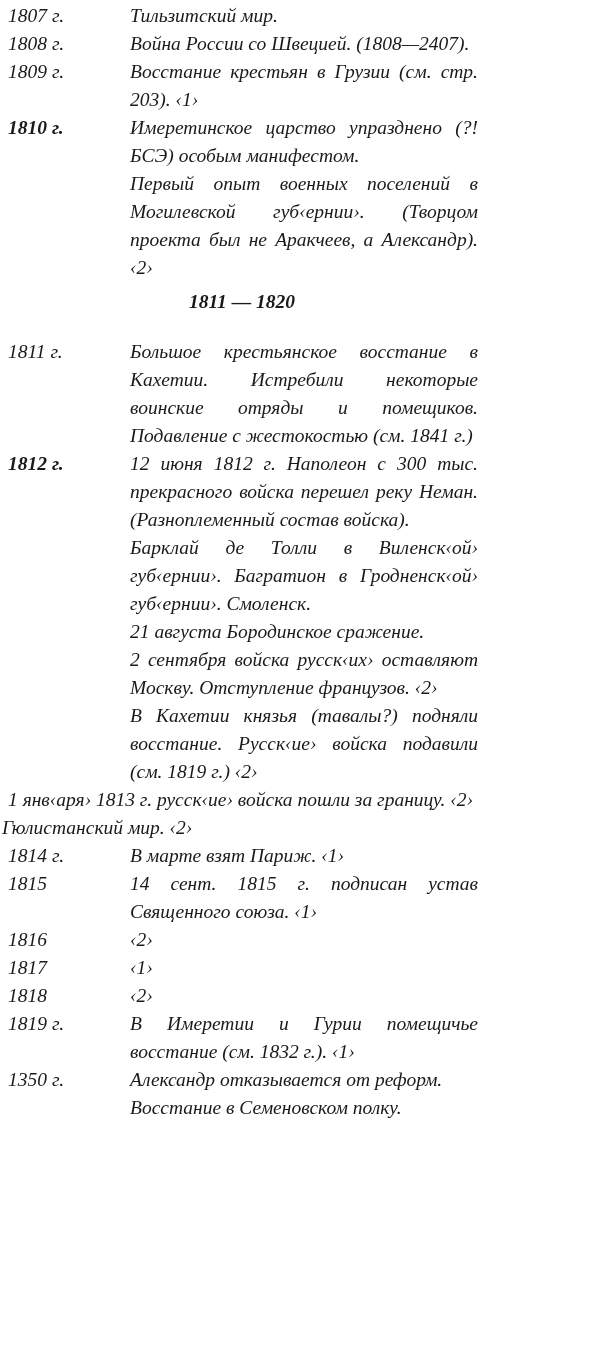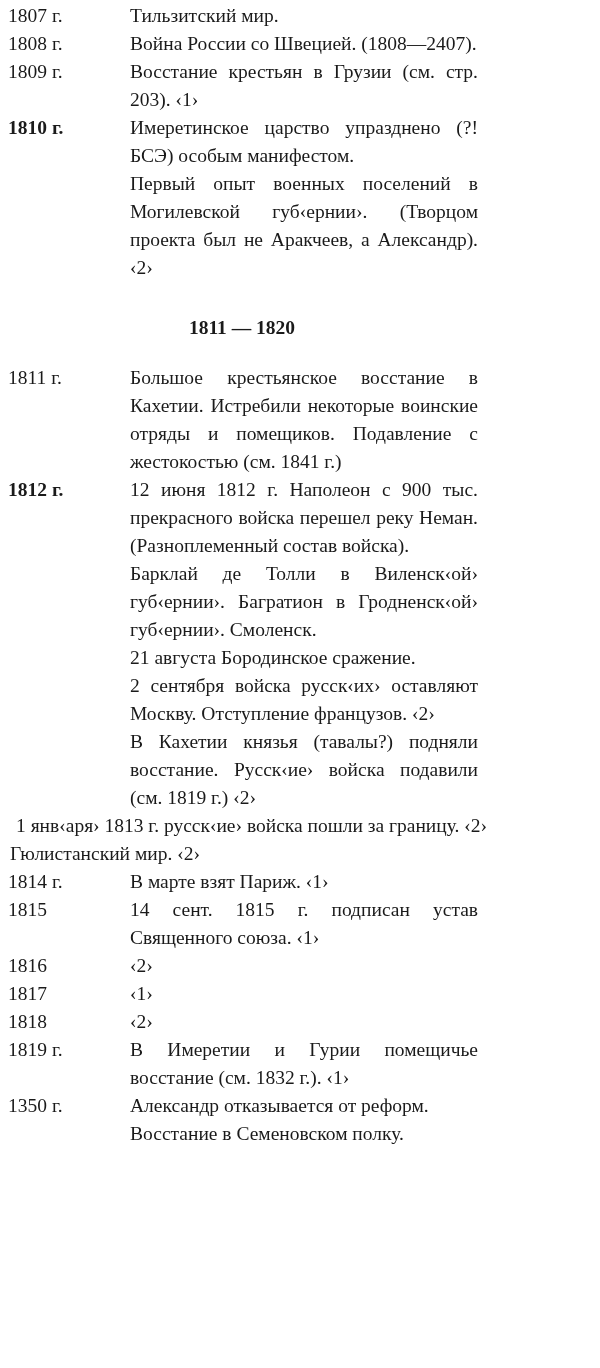--- a/index.html
+++ b/index.html
@@ -15,20 +15,21 @@
       color: #1a1a1a;
       font-family: "Liberation Serif", "DejaVu Serif", serif;
       font-size: 19.5px;
       line-height: 28px;
     }
     .page {
       position: absolute;
       left: 0;
       top: 2px;
       width: 484px;
+      font-style: italic;
     }
     .entry {
       position: relative;
       display: block;
       padding-left: 130px;
       padding-right: 6px;
     }
     .year {
       position: absolute;
       left: 8px;
@@ -42,30 +43,30 @@
       display: block;
       text-align: justify;
       text-align-last: left;
       hyphens: manual;
     }
     .section-heading {
       display: block;
       text-align: center;
       font-weight: bold;
       padding-left: 0;
-      margin-top: 32px;
+      margin-top: 6px;
       margin-bottom: 22px;
     }
     .fullline {
       display: block;
-      padding-left: 16px;
+      padding-left: 8px;
       white-space: nowrap;
     }
     .fullline.indent2 {
-      padding-left: 10px;
+      padding-left: 2px;
     }
   </style>
 </head>
 <body>
 
 <div class="page">
 
   <div class="entry">
     <span class="year">1807 г.</span>
     <span class="para">Тильзитский мир.</span>
@@ -89,21 +90,21 @@
 
   <div class="section-heading">1811 — 1820</div>
 
   <div class="entry">
     <span class="year">1811 г.</span>
     <span class="para">Большое крестьянское восстание в Кахетии. Истребили некоторые воинские отряды и по­мещиков. Подавление с жестокостью (см. 1841 г.)</span>
   </div>
 
   <div class="entry">
     <span class="year bold">1812 г.</span>
-    <span class="para">12 июня 1812 г. Наполеон с 900 тыс. прекрас­ного войска перешел реку Неман. (Разнопле­менный состав войска).</span>
+    <span class="para">12 июня 1812 г. Наполеон с 300 тыс. прекрас­ного войска перешел реку Неман. (Разнопле­менный состав войска).</span>
     <span class="para">Барклай де Толли в Виленск‹ой› губ‹ернии›. Ба­гратион в Гродненск‹ой› губ‹ернии›. Смоленск.</span>
     <span class="para">21 августа Бородинское сражение.</span>
     <span class="para">2 сентября войска русск‹их› оставляют Мо­скву. Отступление французов. ‹2›</span>
     <span class="para">В Кахетии князья (тавалы?) подняли восста­ние. Русск‹ие› войска подавили (см. 1819 г.) ‹2›</span>
   </div>
 
   <div class="fullline">1 янв‹аря› 1813 г. русск‹ие› войска пошли за границу. ‹2›</div>
   <div class="fullline indent2">Гюлистанский мир. ‹2›</div>
 
   <div class="entry">

